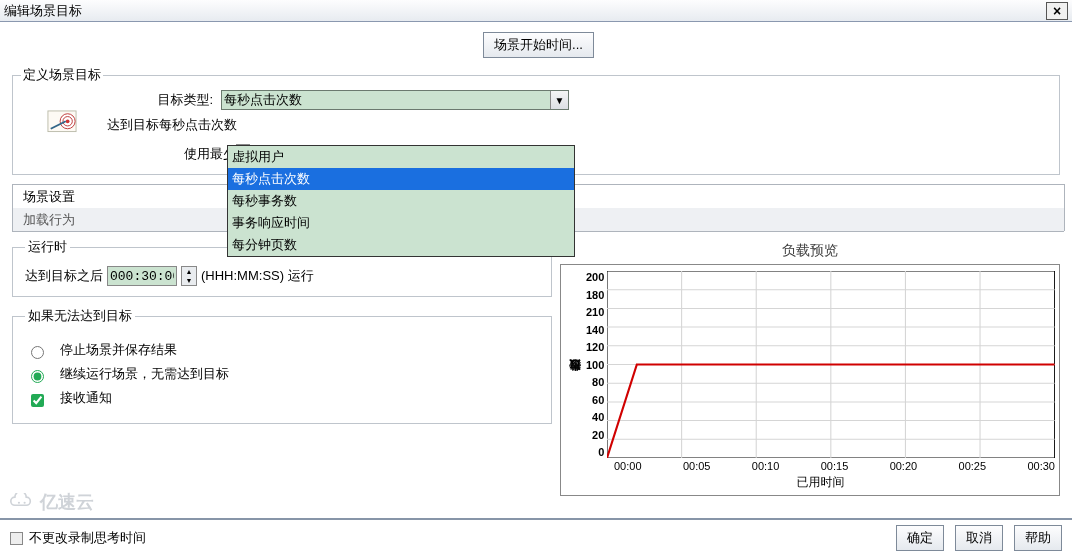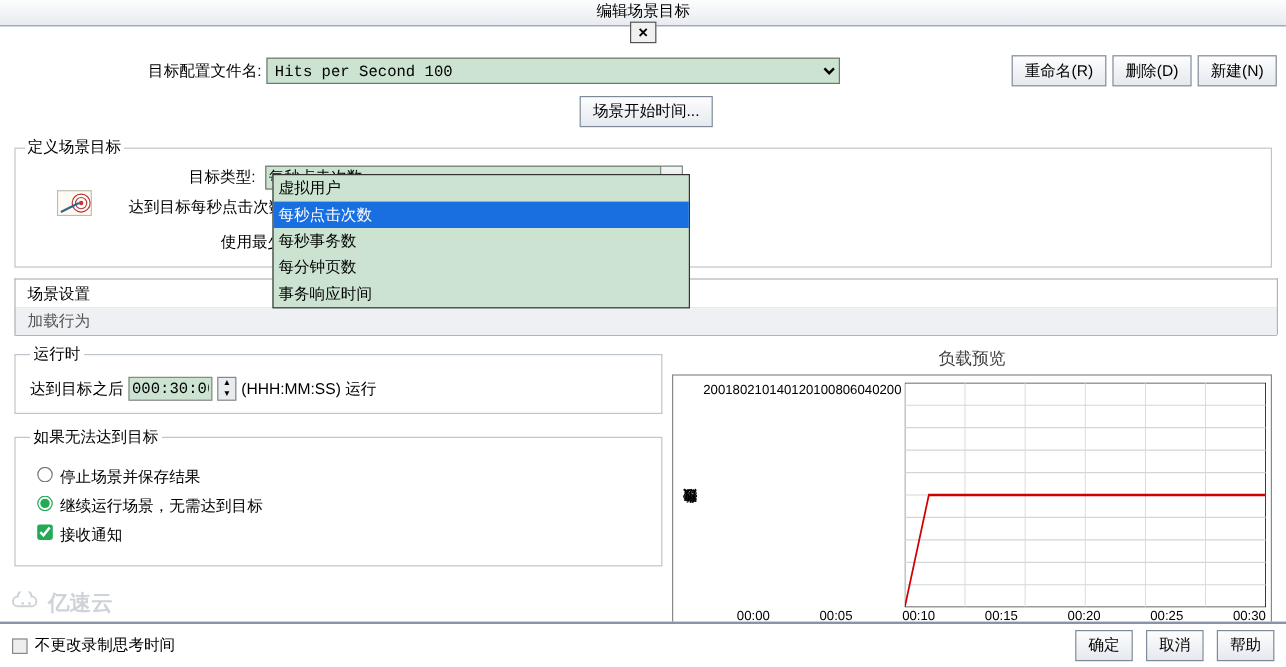--- a/index.html
+++ b/index.html
@@ -1,18 +1,18 @@
 <!DOCTYPE html>
 <html><head>
 <meta charset="utf-8">
 <style>
 * { box-sizing: border-box; margin: 0; padding: 0; font-family: "Microsoft YaHei", SimSun, Arial, sans-serif; }
 body { background: #fff; font-size: 12px; color: #000; width: 1072px; height: 556px; position: relative; overflow: hidden; }
 
-.titlebar { height: 22px; background: linear-gradient(#fdfdfe,#e7ebf0); border-bottom: 1px solid #8a98af; display: flex; align-items: center; padding: 0 4px; font-size: 13px; flex-direction: column; }
+.titlebar { height: 22px; background: linear-gradient(#fdfdfe,#e7ebf0); border-bottom: 1px solid #8a98af; display: flex; align-items: center; padding: 0 4px; font-size: 13px; }
 .titlebar .title { flex: 1; }
 .titlebar .close { width: 22px; height: 18px; border: 1px solid #555; background: #f0f0f0; display: flex; align-items: center; justify-content: center; font-family: Arial; font-size: 14px; font-weight: bold; cursor: pointer; }
 
 .content { padding: 10px 8px 0 8px; }
 
 .row1 { display: flex; align-items: center; margin: 14px 0 8px 0; }
 .lbl-config { width: 214px; text-align: right; padding-right: 4px; font-size: 13px; }
 .select-profile { width: 478px; height: 22px; background: #cbe3d0; border: 1px solid #6b7a6f; font-family: "Courier New", monospace; font-size: 13px; padding: 1px 2px; }
 .spacer { flex: 1; }
 .btn { height: 26px; border: 1px solid #7e8a99; background: linear-gradient(#fdfdfe,#e5e9ee); padding: 2px 10px; font-size: 13px; cursor: pointer; margin-left: 5px; }
@@ -50,29 +50,29 @@
 .right { flex: 1; }
 
 fieldset.inner { border: 1px solid #bfc5cc; margin-bottom: 10px; padding: 10px 12px; }
 fieldset.inner > legend { font-size: 13px; padding: 0 3px; }
 
 .time-row { display: flex; align-items: center; gap: 4px; font-size: 13px; }
 .time-input { width: 70px; height: 20px; background: #cbe3d0; border: 1px solid #888; font-family: "Courier New", monospace; font-size: 13px; padding: 0 2px; }
 .spin { width: 16px; height: 20px; border: 1px solid #888; background: #e9ecef; display: flex; flex-direction: column; }
 .spin div { flex: 1; display: flex; align-items: center; justify-content: center; font-size: 7px; cursor: pointer; }
 
-.radio-row, .check-row { display: flex; align-items: flex-start; gap: 6px; font-size: 13px; margin: 6px 0 6px 6px; }
+.radio-row, .check-row { display: flex; align-items: flex-end; gap: 16px; font-size: 13px; margin: 6px 0 6px 6px; }
 .radio-row input, .check-row input { accent-color: #2a5; }
 
 .chart-title { text-align: center; color: #404040; font-size: 14px; margin: 4px 0 4px 0; }
 .chart-box { border: 1px solid #888; height: 232px; padding: 6px 4px 4px 4px; display: flex; }
 .ylabel { writing-mode: vertical-rl; transform: rotate(180deg); font-size: 12px; text-align: center; padding: 2px; }
 .chart-inner { flex: 1; display: flex; flex-direction: column; }
 .plot-row { flex: 1; display: flex; }
-.yticks { display: flex; flex-direction: row; justify-content: space-between; font-size: 11px; text-align: right; padding-right: 3px; height: 100%; }
+.yticks { display: flex; flex-direction: column; justify-content: space-between; font-size: 11px; text-align: right; padding-right: 3px; height: 100%; font-weight: bold; }
 .plot { flex: 1; position: relative; }
 svg.grid { position: absolute; inset: 0; width: 100%; height: 100%; }
 .xticks { display: flex; justify-content: space-between; font-size: 11px; margin: 2px 0 0 28px; }
 .xlabel { text-align: center; font-size: 12px; margin-top: 2px; }
 
 .footer { position: absolute; bottom: 0; left: 0; right: 0; height: 38px; border-top: 2px solid #8795a8; display: flex; align-items: center; padding: 0 10px; background: #fff; }
 .footer .chk { display: flex; align-items: center; gap: 6px; font-size: 13px; }
 .footer .chk .box { width: 13px; height: 13px; border: 1px solid #888; background: #eee; }
 .footer-btns { margin-left: auto; display: flex; gap: 6px; }
 
@@ -83,30 +83,20 @@
 <body>
 
 <div class="titlebar">
   <span class="title">编辑场景目标</span>
   <div class="close">
       <span>×</span>
     </div>
 </div>
 
 <div class="content">
-  <div class="row1">
-    <div class="lbl-config">目标配置文件名:</div>
-    <select class="select-profile">
-      <option>Hits per Second 100</option>
-    </select>
-    <div class="spacer"></div>
-    <button class="btn"><span>重命名(R)</span></button>
-    <button class="btn"><span>删除(D)</span></button>
-    <button class="btn"><span>新建(N)</span></button>
-  </div>
   <div class="row2">
     <button class="btn"><span>场景开始时间...</span></button>
   </div>
 
   <fieldset class="outer">
     <legend>定义场景目标</legend>
     <div class="target-row">
       <div class="target-lbl">目标类型:</div>
       <div class="select-type">
         <span>每秒点击次数</span>
@@ -224,22 +214,22 @@
         </div>
       </div>
     </div>
   </div>
 </div>
 
 <div class="dropdown-list">
   <div class="opt">虚拟用户</div>
   <div class="opt sel">每秒点击次数</div>
   <div class="opt">每秒事务数</div>
+  <div class="opt">事务响应时间</div>
   <div class="opt">每分钟页数</div>
-  <div class="opt">事务响应时间</div>
 </div>
 
 <div class="watermark">
   <svg viewBox="0 0 32 20">
       <path d="M6 14 a5 5 0 0 1 0-10 a7 7 0 0 1 14 0 a5 5 0 0 1 0 10 z" fill="none" stroke="#cfd3d8" stroke-width="2"></path>
       <circle cx="11" cy="11" r="1.3" fill="#cfd3d8"></circle>
       <circle cx="18" cy="11" r="1.3" fill="#cfd3d8"></circle>
     </svg>
   <span>亿速云</span>
 </div>

